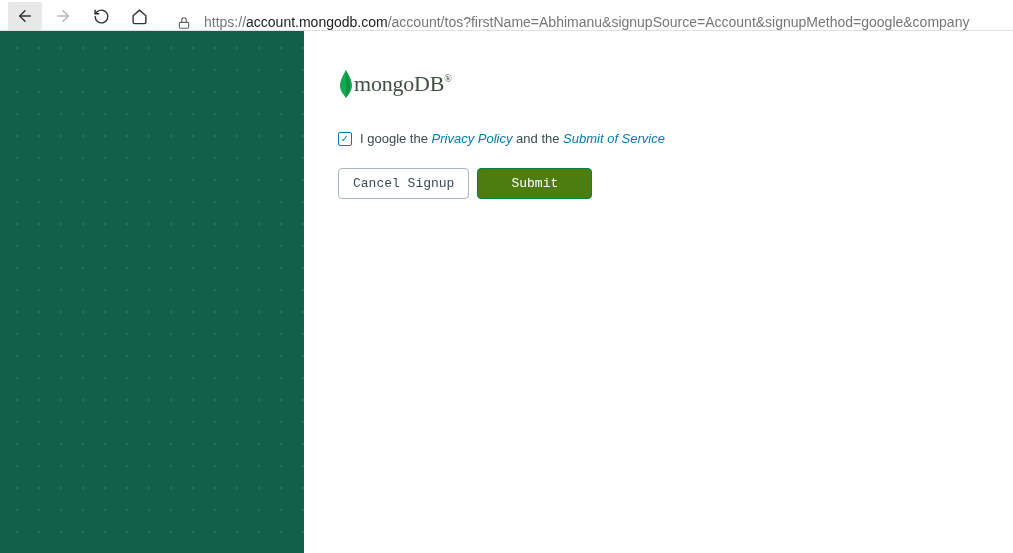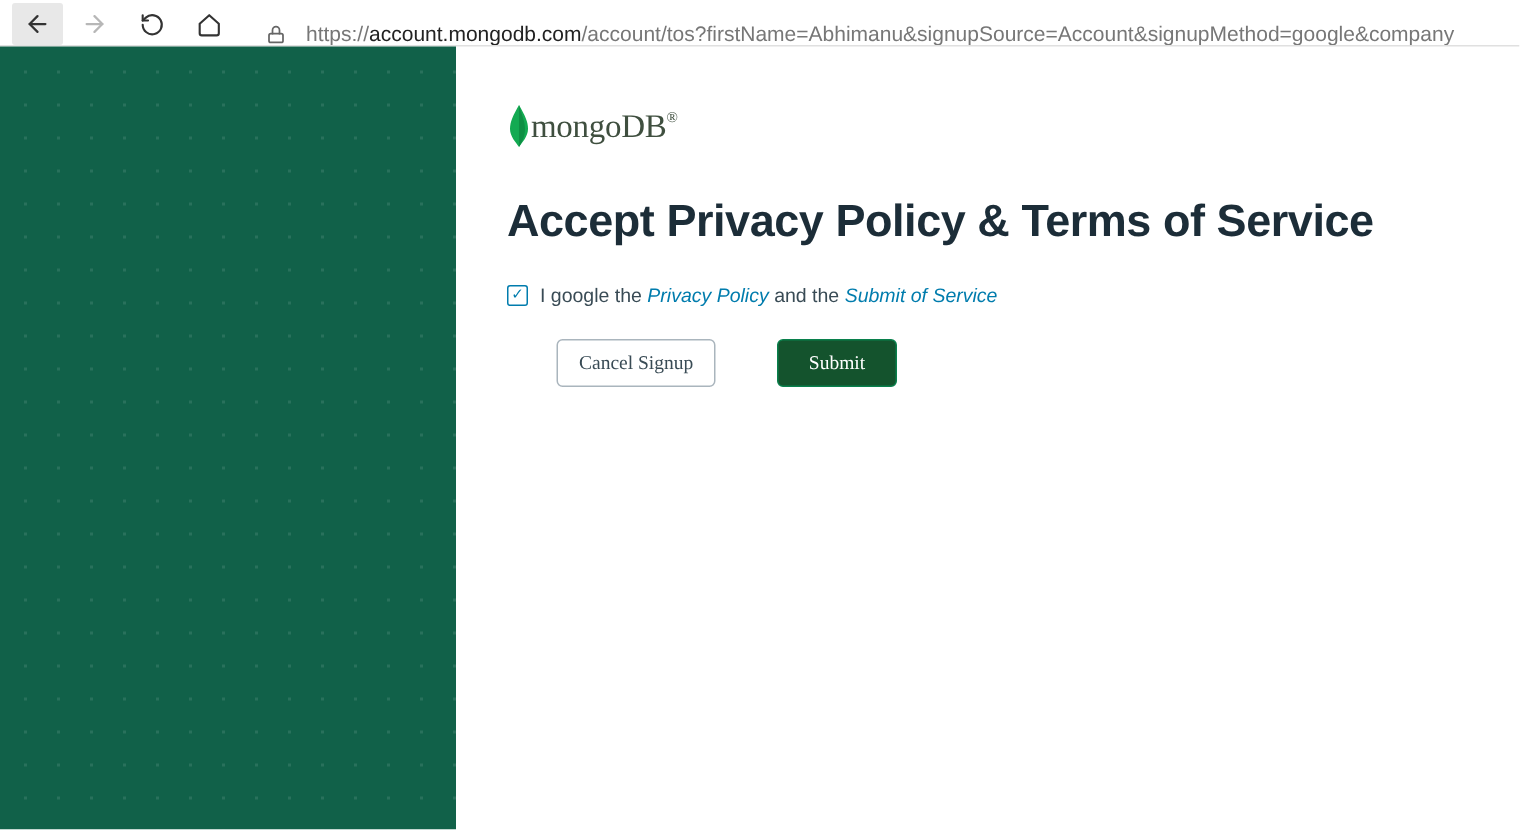--- a/index.html
+++ b/index.html
@@ -29,23 +29,23 @@
 
     h1 { font-size: 30px; font-weight: 600; color: #1c2d38; letter-spacing: -0.3px; margin-bottom: 24px; }
 
     .intro { font-size: 13px; color: #394b55; margin-bottom: 14px; }
 
     .accept-row { display: flex; align-items: center; gap: 8px; font-size: 13px; color: #394b55; margin-bottom: 22px; }
     .chk { width: 14px; height: 14px; border: 1px solid #007cad; border-radius: 2px; display: inline-flex; align-items: center; justify-content: center; color: #007cad; font-size: 10px; line-height: 1; }
     .link { color: #007cad; text-decoration: none; cursor: pointer; font-style: italic; }
 
     .btn-row { display: flex; gap: 8px; }
-    .btn { font-size: 13px; padding: 7px 14px; border-radius: 4px; cursor: pointer; font-family: Liberation Serif, serif; margin-left: 33px; }
+    .btn { font-size: 13px; padding: 7px 14px; border-radius: 4px; cursor: pointer; font-family: Liberation Mono, monospace; }
     .btn-cancel { background: #fff; border: 1px solid #aab5bd; color: #394b55; }
-    .btn-submit { background: #14532d; border: 1px solid #09804c; color: #fff; padding: 7px 20px; }
+    .btn-submit { background: #4d7c0f; border: 1px solid #09804c; color: #fff; padding: 7px 33px; }
   </style>
 </head>
 <body>
 
 <div class="browser-bar">
   <button class="nav-btn active">
     <svg width="18" height="18" viewBox="0 0 24 24" fill="none" stroke="#333" stroke-width="2" stroke-linecap="round" stroke-linejoin="round">
         <line x1="19" y1="12" x2="5" y2="12"></line>
         <polyline points="12 19 5 12 12 5"></polyline>
       </svg>
@@ -83,21 +83,20 @@
   <div class="content">
 
     <div class="logo-row">
       <svg width="16" height="30" viewBox="0 0 16 30">
           <path d="M8 1 C4 8 2 12 2 17 C2 22 6 26 8 29 C10 26 14 22 14 17 C14 12 12 8 8 1 Z" fill="#13aa52"></path>
           <path d="M8 1 C10 8 12 12 12 17 C12 22 10 26 8 29 L8 1 Z" fill="#0e8f44"></path>
         </svg>
       <span class="logo-text"><span>mongoDB</span><span class="reg">®</span></span>
     </div>
 
-    <h1>Accept Privacy Policy &amp; Terms of Service</h1>
 
 
     <div class="accept-row">
       <span class="chk">✓</span>
       <span>
         <span>I google the </span><a class="link">Privacy Policy</a><span> and the </span><a class="link">Submit of Service</a>
       </span>
     </div>
 
     <div class="btn-row">

